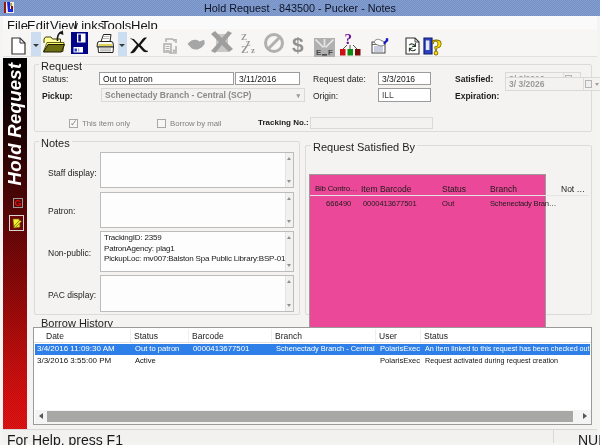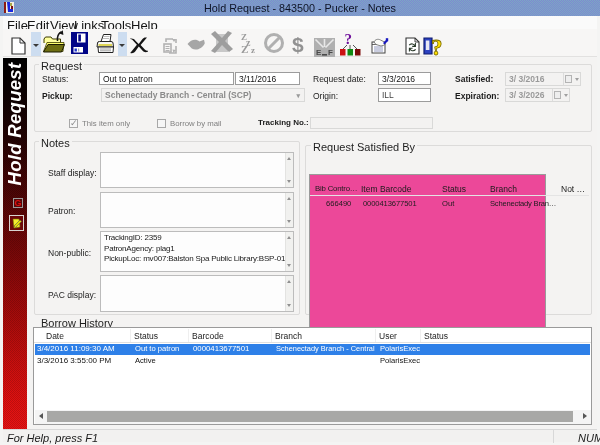--- a/index.html
+++ b/index.html
@@ -10,21 +10,21 @@
 
 
 #titlebar { left:0; top:0; width:600px; height:16px;
   background: repeating-conic-gradient(#7f88d0 0% 25%, #7aa8c4 0% 50%) 0 0/2px 2px; }
 #title { left:0; top:2px; width:600px; text-align:center; font-size:10.8px; color:#0e1426; }
 
 #menubar { left:3px; top:16px; width:594px; height:13px; background:#fafafa; font-size:13px; color:#151515; }
 #menubar span { position:absolute; top:2px; }
 #toolbar { left:3px; top:29px; width:594px; height:28px; background:#f7f6f5; border-bottom:1px solid #e2e1e0; }
 
-#statusbar { left:3px; top:429px; width:594px; height:13px; background:#f2f1f0; border-top:1px solid #d8d8d8; font-size:11px; color:#1a1a1a;font-style:italic; }
+#statusbar { left:3px; top:429px; width:594px; height:13px; background:#f2f1f0; border-top:1px solid #d8d8d8; font-size:14px; color:#1a1a1a; }
 
 
 #sidebar::after { content:""; position:absolute; left:0; top:0; width:100%; height:100%;
   background: repeating-conic-gradient(rgba(0,0,0,0.16) 0% 25%, transparent 0% 50%) 0 0/2px 2px; }
 #sidebar { left:3px; top:58px; width:24px; height:371px;
   background:linear-gradient(180deg,#000000 0%,#0a0101 8%,#240303 22%,#470505 34%,#6b0707 47%,#8e0909 60%,#ae0c0b 72%,#cc0f0e 83%,#e01110 92%,#e91414 100%); }
 #vtext { z-index:2; left:-53px; top:56px; width:130px; height:20px; line-height:20px; text-align:center; transform:rotate(-90deg); white-space:nowrap;
   color:#ffffff; font-size:18.5px; font-style:italic; font-weight:bold; letter-spacing:0.3px; }
 
 
@@ -198,21 +198,21 @@
 <div class="lbl" style="left:313px;top:91px">Origin:</div>
 <div class="tb" style="left:378px;top:88px;width:53px;height:14px;color:#444">ILL</div>
 
 <div class="lbl lblb" style="left:455px;top:74px">Satisfied:</div>
 <div class="tb tbd" style="left:505px;top:72px;width:76px;height:14px;color:#9a9a9a">3/ 3/2016
   <span style="position:absolute;right:16px;top:0;width:1px;height:13px;background:#dcdcdc"></span>
   <span style="position:absolute;right:8px;top:2px;width:7px;height:8px;border:1px solid #b4b4b4;background:#eee"></span>
   <span style="position:absolute;right:1px;top:5px;width:0;height:0;border-left:2.5px solid transparent;border-right:2.5px solid transparent;border-top:3px solid #a0a0a0"></span></div>
 
 <div class="lbl lblb" style="left:455px;top:91px">Expiration:</div>
-<div class="tb tbd" style="left:505px;top:88px;width:65px;height:14px;color:#9a9a9a">3/ 3/2026
+<div class="tb tbd" style="left:505px;top:77px;width:96px;height:14px;color:#9a9a9a">3/ 3/2026
   <span style="position:absolute;right:16px;top:0;width:1px;height:13px;background:#dcdcdc"></span>
   <span style="position:absolute;right:8px;top:2px;width:7px;height:8px;border:1px solid #b4b4b4;background:#eee"></span>
   <span style="position:absolute;right:1px;top:5px;width:0;height:0;border-left:2.5px solid transparent;border-right:2.5px solid transparent;border-top:3px solid #a0a0a0"></span></div>
 
 <div class="cb" style="left:69px;top:119px">
     <span style="position:absolute;left:0px;top:-2px;color:#8a8a8a;font-size:9px">✓</span>
   </div>
 <div class="lbl lbld" style="left:82px;top:119px;font-size:7.8px">This item only</div>
 <div class="cb" style="left:157px;top:119px"></div>
 <div class="lbl lbld" style="left:170px;top:119px;font-size:7.8px">Borrow by mail</div>
@@ -276,25 +276,27 @@
   <div class="abs" style="left:154px;top:1px;width:1px;height:13px;background:#efefef"></div>
   <div class="abs" style="left:237px;top:1px;width:1px;height:13px;background:#efefef"></div>
   <div class="abs" style="left:341px;top:1px;width:1px;height:13px;background:#efefef"></div>
   <div class="abs" style="left:386px;top:1px;width:1px;height:13px;background:#efefef"></div>
   <div class="abs nw" style="left:1px;top:16px;width:555px;height:11px;background:#2e80e8;color:#fff;font-size:7.6px;overflow:hidden">
     <span class="abs" style="left:2px;font-size:8px">3/4/2016 11:09:30 AM</span>
     <span class="abs" style="left:100px">Out to patron</span>
     <span class="abs" style="left:158px;font-size:7.8px">0000413677501</span>
     <span class="abs" style="left:241px;font-size:7.4px">Schenectady Branch - Central</span>
     <span class="abs" style="left:345px">PolarisExec</span>
+    <span class="abs" style="left:390px;font-size:7.2px">An item linked to this request has been checked out</span>
   </div>
   <div class="abs nw" style="left:1px;top:28px;width:555px;height:11px;color:#111;font-size:7.6px;overflow:hidden">
     <span class="abs" style="left:2px;font-size:8px">3/3/2016 3:55:00 PM</span>
     <span class="abs" style="left:100px">Active</span>
     <span class="abs" style="left:345px">PolarisExec</span>
+    <span class="abs" style="left:390px;font-size:7.2px">Request activated during request creation</span>
   </div>
 
   <div class="abs" style="left:1px;top:82px;width:556px;height:14px;background:#f4f4f4">
     <span class="abs" style="left:4px;top:3px;width:0;height:0;border-top:3.2px solid transparent;border-bottom:3.2px solid transparent;border-right:4px solid #565656"></span>
     <div class="abs" style="left:12px;top:1px;width:526px;height:11px;background:#a8a8a6"></div>
     <span class="abs" style="right:4px;top:3px;width:0;height:0;border-top:3.2px solid transparent;border-bottom:3.2px solid transparent;border-left:4px solid #565656"></span>
   </div>
 </div>
 
 <div class="abs" id="sidebar">

